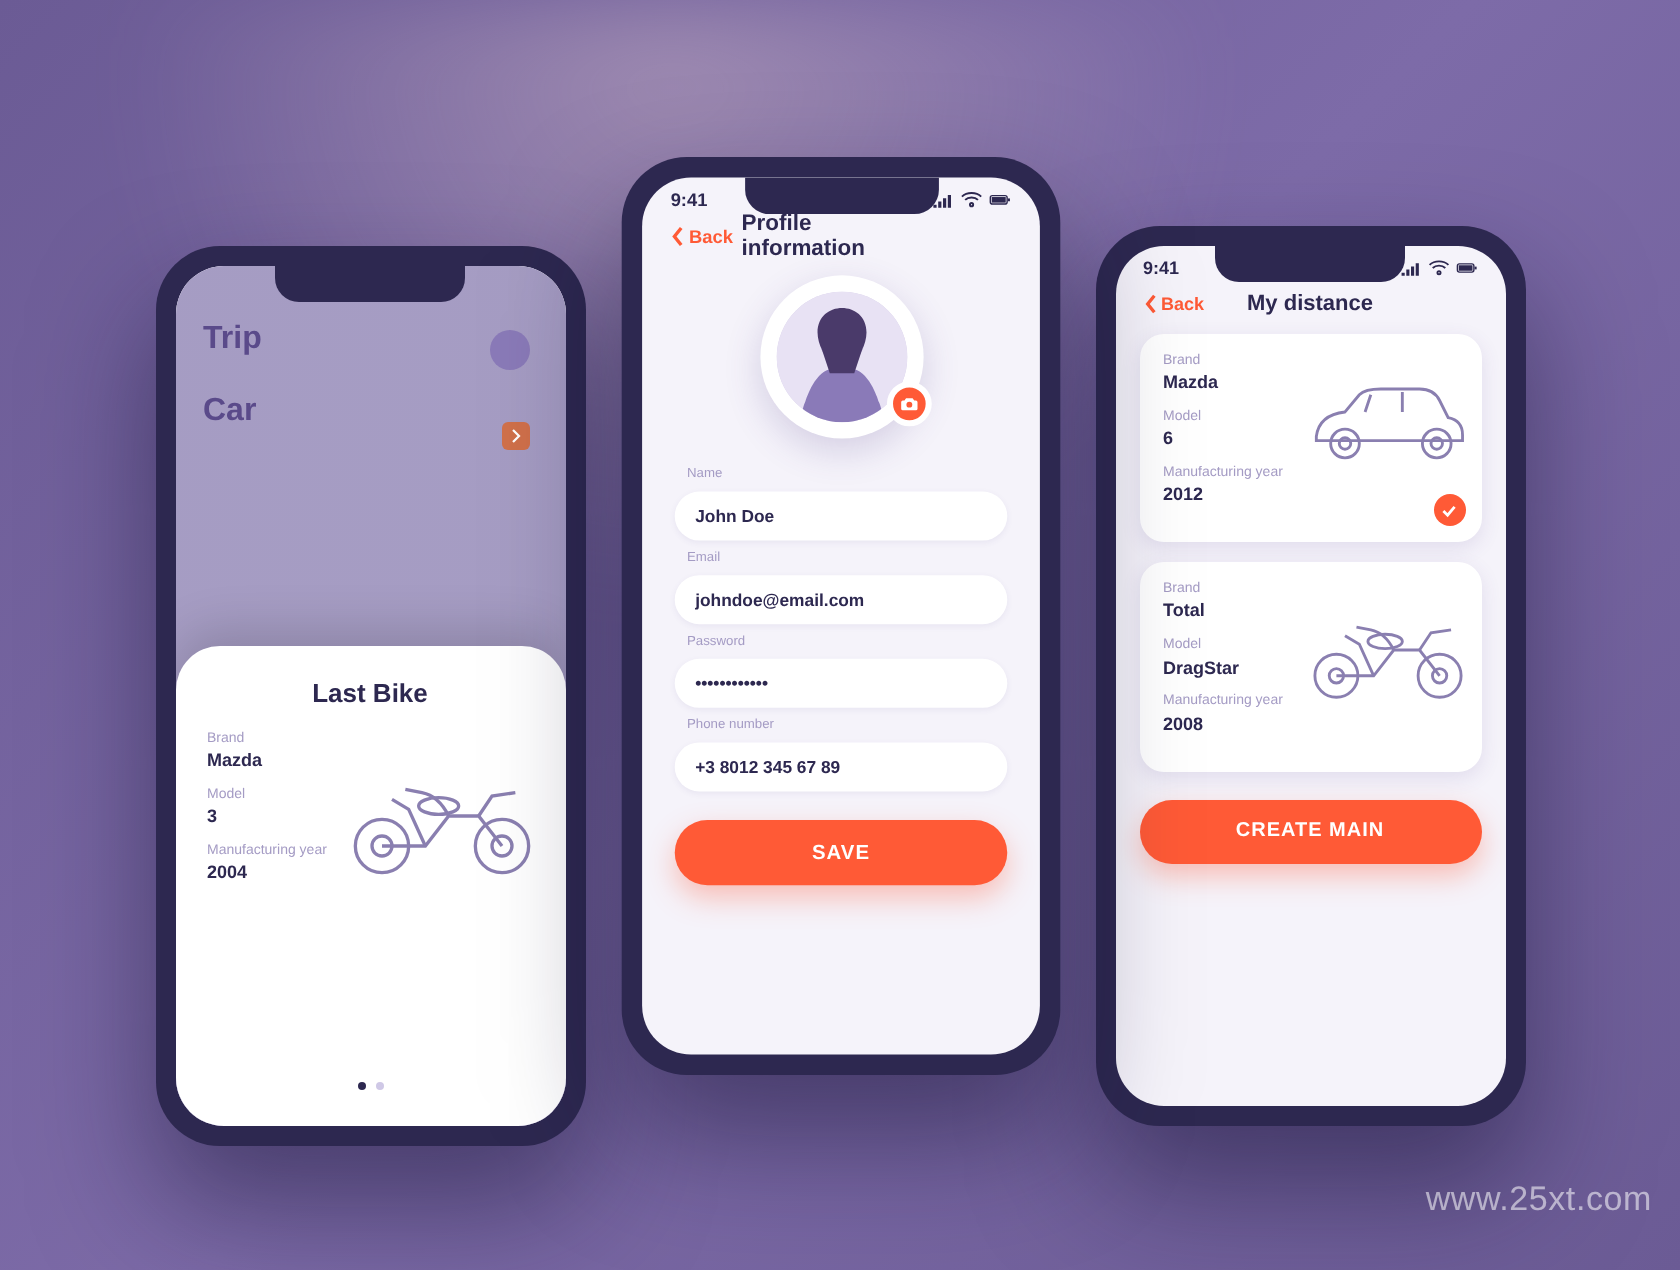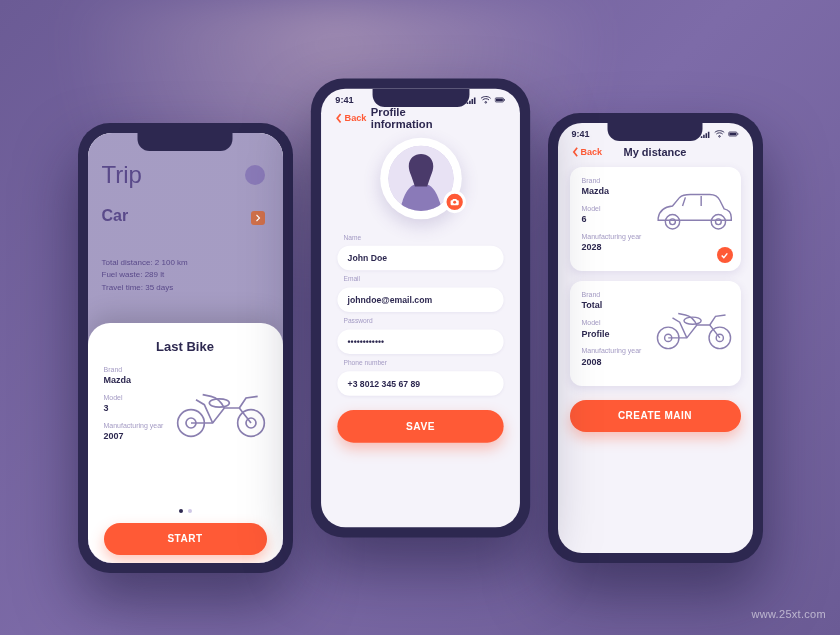--- a/index.html
+++ b/index.html
@@ -40,22 +40,22 @@
     .back-btn { display: flex; align-items: center; gap: 2px; color: #ff5a36; font-size: 9px; font-weight: 600; cursor: pointer; }
     .back-btn svg { width: 7px; height: 10px; }
     .header-title { position: absolute; left: 50%; transform: translateX(-50%);
       font-size: 11px; font-weight: 700; color: #2d2850; }
     
     .dimmed-bg {
       position: absolute; inset: 0;
       background: linear-gradient(rgba(100,85,150,0.55), rgba(100,85,150,0.55)), #f5f3fa;
       padding: 28px 14px 0;
     }
-    .dimmed-title { font-size: 24px; font-weight: 400; color: #5a4a8a; margin-bottom: 18px; }
-    .dimmed-sub { font-size: 16px; font-weight: 700; color: #5a4a8a; margin-bottom: 32px; }
+    .dimmed-title { font-size: 16px; font-weight: 700; color: #5a4a8a; margin-bottom: 18px; }
+    .dimmed-sub { font-size: 16px; font-weight: 700; color: #5a4a8a; margin-bottom: 18px; }
     .dimmed-stats { font-size: 8px; color: #5a4a8a; line-height: 1.6; }
     .dimmed-avatar { position: absolute; right: 18px; top: 32px; width: 20px; height: 20px;
       border-radius: 50%; background: #8a7ab8; }
     .dimmed-chev { position: absolute; right: 18px; top: 78px; width: 14px; height: 14px;
       border-radius: 3px; background: #d0704a; display:flex; align-items:center; justify-content:center; }
     .sheet {
       position: absolute; left: 0; right: 0; bottom: 0; height: 240px;
       background: #fff; border-radius: 22px 22px 24px 24px;
       box-shadow: 0 -8px 24px rgba(0,0,0,0.15);
       padding: 16px 16px 8px;
@@ -106,78 +106,72 @@
       box-shadow: 0 3px 10px rgba(80,60,140,0.12);
       position: relative; min-height: 98px;
     }
     .card .vehicle-img { right: 4px; top: 14px; width: 86px; height: 60px; }
     .check-badge {
       position: absolute; right: 8px; bottom: 8px; width: 16px; height: 16px;
       background: #ff5a36; border-radius: 50%;
       display: flex; align-items: center; justify-content: center;
     }
     .right-cta { padding: 0 12px; margin-top: 14px; }
-    .watermark { position: absolute; right: 14px; bottom: 15px; font-size: 11px; color: rgba(255,255,255,0.55); letter-spacing: 0.3px; }
+    .watermark { position: absolute; right: 14px; bottom: 25px; font-size: 17px; color: rgba(255,255,255,0.55); letter-spacing: 0.3px; }
   </style>
 </head>
 <body>
 
 <div class="bg-blur"></div>
 
 <div class="phones">
 
   <div class="phone left">
     <div class="screen">
       <div class="notch"></div>
       <div class="dimmed-bg">
         <div class="dimmed-avatar"></div>
         <div class="dimmed-title">Trip</div>
         <div class="dimmed-chev">
           <svg viewBox="0 0 8 10" width="6" height="8">
               <path d="M2 1l4 4-4 4" stroke="#fff" stroke-width="1.5" fill="none"></path>
             </svg>
         </div>
         <div class="dimmed-sub">Car</div>
-        <div class="dimmed-stats">
-          <div>Total distance: 2 100 km</div>
-          <div>Fuel waste: 289 lt</div>
-          <div>Travel time: 35 days</div>
-        </div>
       </div>
 
       <div class="sheet">
         <div class="sheet-title">Last Bike</div>
         <div class="vehicle-row">
           <div class="vehicle-meta">
             <div>Brand</div>
             <div class="val">Mazda</div>
             <div>Model</div>
             <div class="val">3</div>
             <div>Manufacturing year</div>
-            <div class="val">2007</div>
+            <div class="val">2004</div>
           </div>
           <svg class="vehicle-img" viewBox="0 0 120 80">
             <g fill="none" stroke="currentColor" stroke-width="2">
               <circle cx="24" cy="58" r="16"></circle>
                 <circle cx="24" cy="58" r="6"></circle>
               <circle cx="96" cy="58" r="16"></circle>
                 <circle cx="96" cy="58" r="6"></circle>
               <path d="M24 58 L50 58 L64 40 L82 40 L96 58"></path>
               <path d="M50 58 L40 36 L30 30"></path>
               <path d="M64 40 Q58 28 48 26 L38 24"></path>
               <path d="M82 40 L90 28 L104 26"></path>
               <ellipse cx="58" cy="34" rx="12" ry="5"></ellipse>
             </g>
           </svg>
         </div>
         <div class="dots">
           <div class="dot active"></div>
             <div class="dot"></div>
         </div>
-        <div class="primary-btn">START</div>
       </div>
     </div>
   </div>
 
   <div class="phone center">
     <div class="screen">
       <div class="notch"></div>
       <div class="status-bar">
         <span>9:41</span>
         <div class="status-icons">
@@ -269,21 +263,21 @@
       </div>
 
       <div class="cards">
         <div class="card">
           <div class="vehicle-meta">
             <div>Brand</div>
             <div class="val">Mazda</div>
             <div>Model</div>
             <div class="val">6</div>
             <div>Manufacturing year</div>
-            <div class="val">2028</div>
+            <div class="val">2012</div>
           </div>
           <svg class="vehicle-img" viewBox="0 0 120 70" style="color:#8a7fb0">
             <g fill="none" stroke="currentColor" stroke-width="2">
               <path d="M10 45 Q12 30 30 28 L40 16 Q44 12 55 12 L82 12 Q92 12 96 20 L102 32 Q112 34 112 44 L112 48 L10 48 Z"></path>
               <circle cx="30" cy="50" r="10"></circle>
                 <circle cx="30" cy="50" r="4"></circle>
               <circle cx="94" cy="50" r="10"></circle>
                 <circle cx="94" cy="50" r="4"></circle>
               <path d="M44 28 L48 16 M70 28 L70 14"></path>
             </g>
@@ -293,21 +287,21 @@
                 <path d="M2 5l3 3 5-6" stroke="#fff" stroke-width="2" fill="none"></path>
               </svg>
           </div>
         </div>
 
         <div class="card">
           <div class="vehicle-meta">
             <div>Brand</div>
             <div class="val">Total</div>
             <div>Model</div>
-            <div class="val">Profile</div>
+            <div class="val">DragStar</div>
             <div>Manufacturing year</div>
             <div class="val">2008</div>
           </div>
           <svg class="vehicle-img" viewBox="0 0 120 80" style="color:#8a7fb0">
             <g fill="none" stroke="currentColor" stroke-width="2">
               <circle cx="24" cy="58" r="15"></circle>
                 <circle cx="24" cy="58" r="5"></circle>
               <circle cx="96" cy="58" r="15"></circle>
                 <circle cx="96" cy="58" r="5"></circle>
               <path d="M24 58 L50 58 L64 40 L82 40 L96 58"></path>

